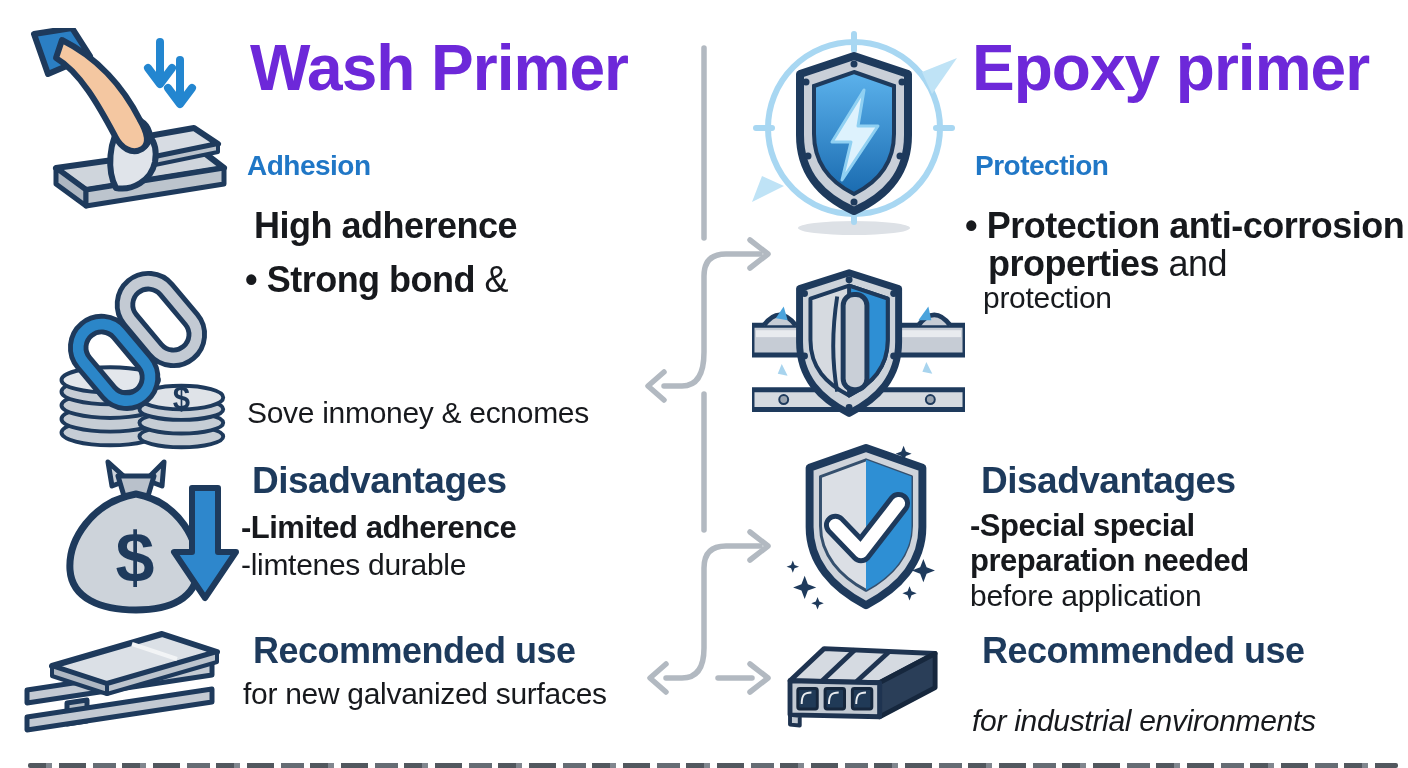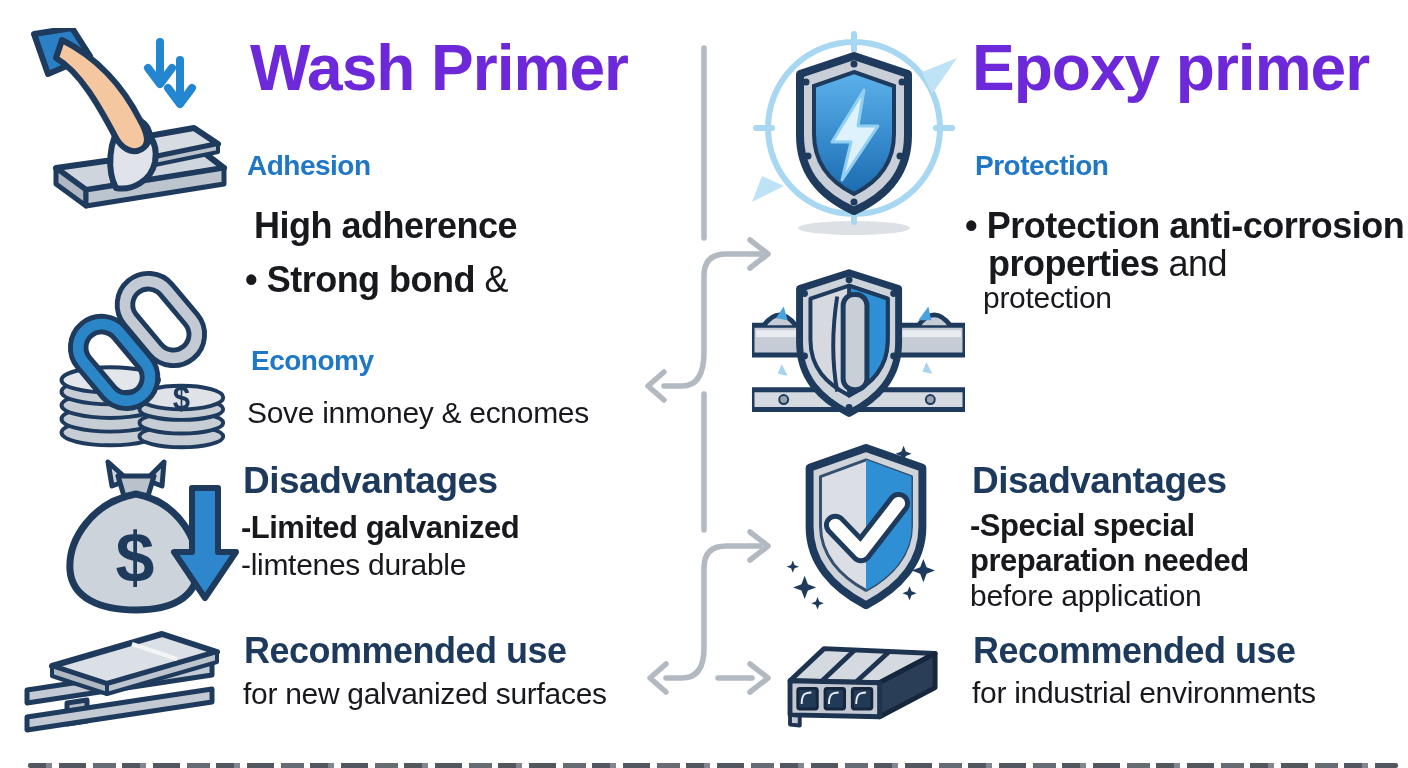--- a/index.html
+++ b/index.html
@@ -3,21 +3,21 @@
 <meta charset="utf-8">
 <style>
   html,body{margin:0;padding:0;background:#ffffff;}
   .canvas{
     position:relative;width:1408px;height:768px;background:#ffffff;overflow:hidden;
     font-family:"Liberation Sans", sans-serif;
   }
   .abs{position:absolute;white-space:nowrap;line-height:1;}
   .title{font-size:64px;font-weight:700;color:#6d28d9;letter-spacing:-1px;}
   .h-blue{font-size:28px;font-weight:700;color:#2077c6;letter-spacing:-0.5px;}
-  .h-navy{font-size:37px;font-weight:700;color:#1d3a5c;letter-spacing:-0.5px;}
+  .h-navy{font-size:37px;font-weight:700;color:#1d3a5c;letter-spacing:-0.5px;margin-left:9px;}
   .body-b{font-size:36px;font-weight:700;color:#17191d;letter-spacing:-0.5px;}
   .body-r{font-size:30px;font-weight:400;color:#17191d;letter-spacing:-0.3px;}
   .reg{font-weight:400;}
   svg{display:block;}
   .bottom-strip{
     position:absolute;left:28px;top:763px;width:1370px;height:5px;opacity:.85;border-radius:2px;
     background:repeating-linear-gradient(90deg,#333a42 0 18px,#6a717a 18px 24px,transparent 24px 31px,#333a42 31px 58px,transparent 58px 65px,#4a525b 65px 88px,transparent 88px 94px);
   }
 </style>
 </head>
@@ -214,25 +214,24 @@
   <div class="abs title" style="left:250px;top:36px;">Wash Primer</div>
 
   <div class="abs h-blue" style="left:247px;top:152px;">Adhesion</div>
   <div class="abs body-b" style="left:254px;top:208px;">High adherence</div>
   <div class="abs body-b" style="left:245px;top:262px;">
     <span>•</span>
     <span>Strong bond</span>
     <span class="reg">&amp;</span>
   </div>
 
-  <div class="abs h-blue" style="left:251px;top:347px;">Economy</div>
   <div class="abs body-r" style="left:247px;top:398px;">Sove inmoney &amp; ecnomes</div>
 
   <div class="abs h-navy" style="left:243px;top:462px;">Disadvantages</div>
-  <div class="abs body-b" style="left:241px;top:512px;font-size:31px;">-Limited galvanized</div>
+  <div class="abs body-b" style="left:241px;top:512px;font-size:31px;">-Limited adherence</div>
   <div class="abs body-r" style="left:241px;top:550px;">-limtenes durable</div>
 
   <div class="abs h-navy" style="left:244px;top:633px;font-size:36px;">Recommended use</div>
   <div class="abs body-r" style="left:243px;top:679px;">for new galvanized surfaces</div>
 
   <div class="abs title" style="left:972px;top:36px;">Epoxy primer</div>
 
   <div class="abs h-blue" style="left:975px;top:152px;">Protection</div>
   <div class="abs body-b" style="left:965px;top:208px;">
     <span>•</span>
@@ -243,17 +242,17 @@
     <span class="reg">and</span>
   </div>
   <div class="abs body-r" style="left:983px;top:283px;">protection</div>
 
   <div class="abs h-navy" style="left:972px;top:462px;">Disadvantages</div>
   <div class="abs body-b" style="left:970px;top:510px;font-size:31px;">-Special special</div>
   <div class="abs body-b" style="left:970px;top:545px;font-size:31px;">preparation needed</div>
   <div class="abs body-r" style="left:970px;top:581px;">before application</div>
 
   <div class="abs h-navy" style="left:973px;top:633px;font-size:36px;">Recommended use</div>
-  <div class="abs body-r" style="left:972px;top:678px;">for industrial environments</div>
+  <div class="abs body-r" style="left:972px;top:706px;font-style:italic;">for industrial environments</div>
 
   <div class="bottom-strip"></div>
 
 </div>
 
 </body></html>

